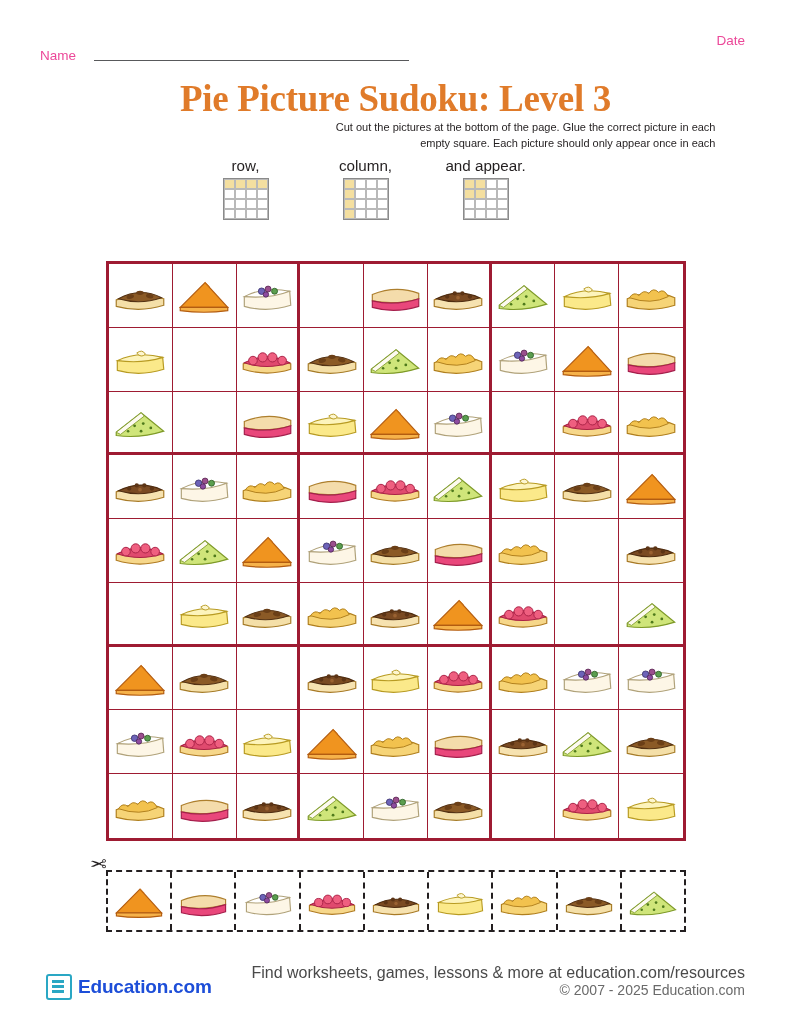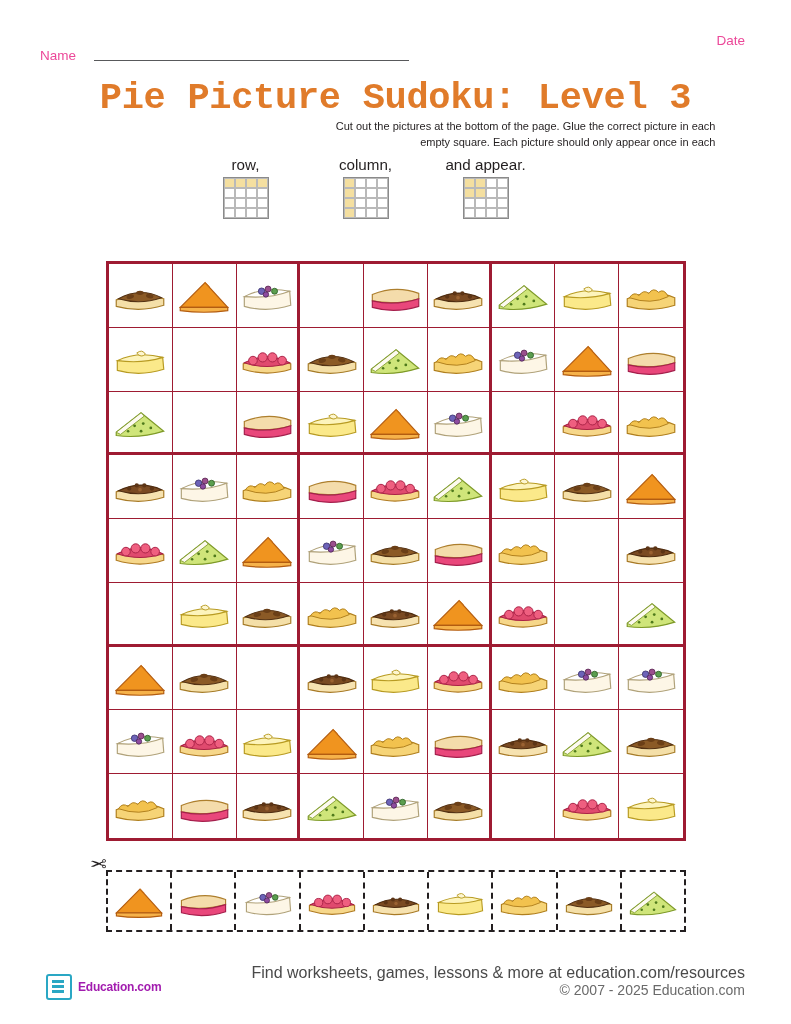--- a/index.html
+++ b/index.html
@@ -34,21 +34,21 @@
   .namerow .date-wrap { display:flex; align-items:flex-end; width: 290px; flex-direction: column; }
 
   
   h1.title {
     margin: 13px 0 0 0;
     text-align: center;
     font-size: 37px;
     font-weight: bold;
     letter-spacing: -0.3px;
     color: #e07b2a;
-    font-family: Liberation Mono, monospace;
+    font-family: Liberation Serif, serif;
   }
 
   
   .instructions {
     margin: 0 auto 0 auto;
     width: 640px;
     text-align: right;
     font-size: 11px;
     line-height: 1.42;
     color: #231f20;
@@ -149,21 +149,21 @@
     width: 26px; height: 26px;
     border: 2.4px solid #2aa7c4;
     border-radius: 3px;
     position: relative;
   }
   .logo .mark:before {
     content:""; position:absolute; left:4px; top:4px;
     width: 12px; height: 3px; background:#2aa7c4;
     box-shadow: 0 5px 0 #2aa7c4, 0 10px 0 #2aa7c4;
   }
-  .logo .txt { font-size: 12px; color: #a21caf; font-weight: bold; letter-spacing:-0.2px;}
+  .logo .txt { font-size: 19px; color: #1d4ed8; font-weight: bold; letter-spacing:-0.2px;}
   .footer .f1 {
     position: absolute; right: 46px; bottom: 26px;
     font-size: 16px; color: #4a4a4a;
   }
   .footer .f2 {
     position: absolute; right: 46px; bottom: 10px;
     font-size: 14px; color: #6a6a6a;
   }
 </style>
 </head>

